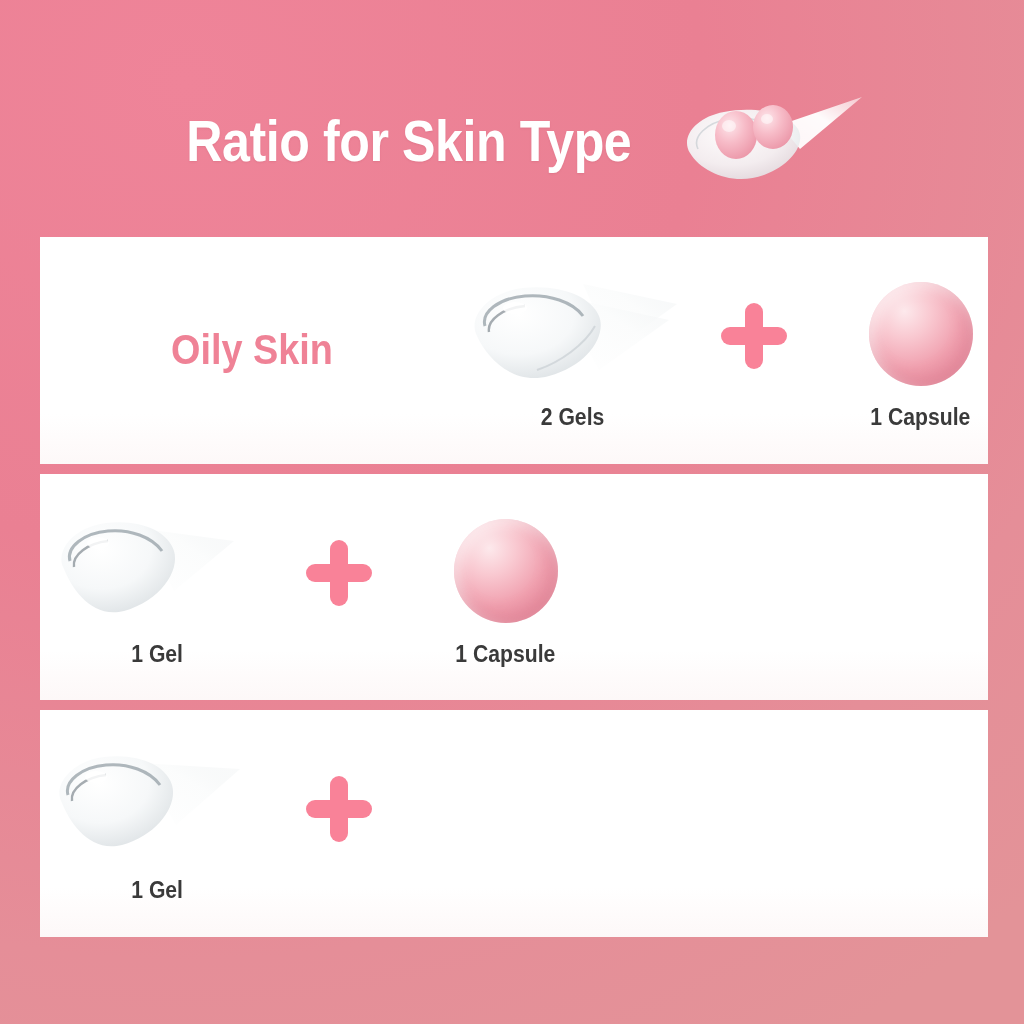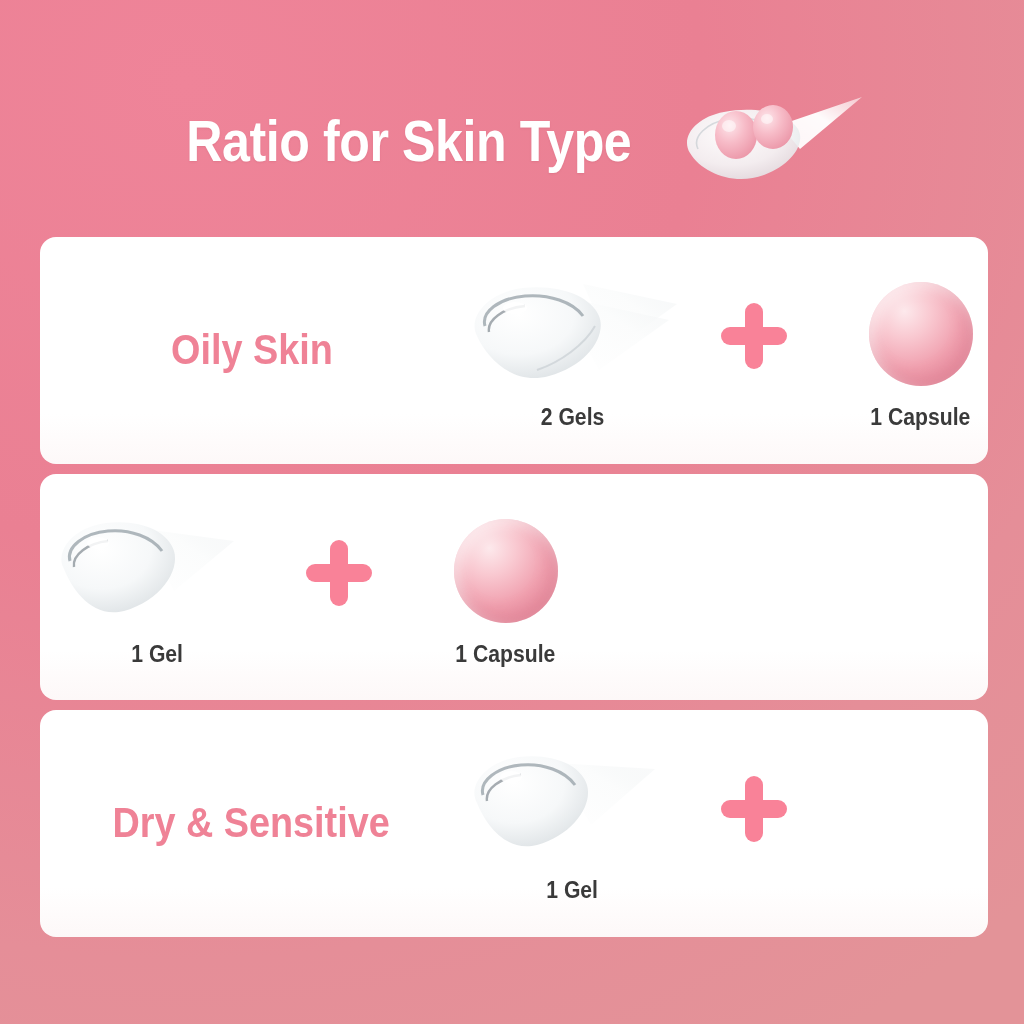--- a/index.html
+++ b/index.html
@@ -53,21 +53,20 @@
     display:flex;
     flex-direction:column;
     gap:10px;
   }
   .panel {
     flex:1 1 0;
     background:linear-gradient(180deg,#ffffff 0%,#ffffff 78%,#fdf8f8 100%);
     display:flex;
     align-items:stretch;
     position:relative;
-    border-radius:16px;
   }
 
   .label-cell {
     flex:0 0 415px;
     display:flex;
     align-items:center;
     justify-content:center;
     padding-left:8px;
   }
   .skin-label {
@@ -295,23 +294,20 @@
             <div class="caps">
               <div class="capsule cap-single"></div>
             </div>
           </div>
           <div class="caption">1 Capsule</div>
         </div>
       </div>
     </div>
 
     <div class="panel">
-      <div class="label-cell">
-        <div class="skin-label">Dry &amp; Sensitive</div>
-      </div>
       <div class="combo-cell">
         <div class="item gel-item">
           <div class="art">
             <div class="gel">
               <svg viewBox="0 0 220 120">
                 <defs>
                   <linearGradient id="g3w" x1="0" y1="1" x2="1" y2="0">
                     <stop offset="0" stop-color="#ffffff" stop-opacity="1"></stop>
                     <stop offset="0.6" stop-color="#fbfcfc" stop-opacity="0.92"></stop>
                     <stop offset="1" stop-color="#eef1f2" stop-opacity="0.3"></stop>

